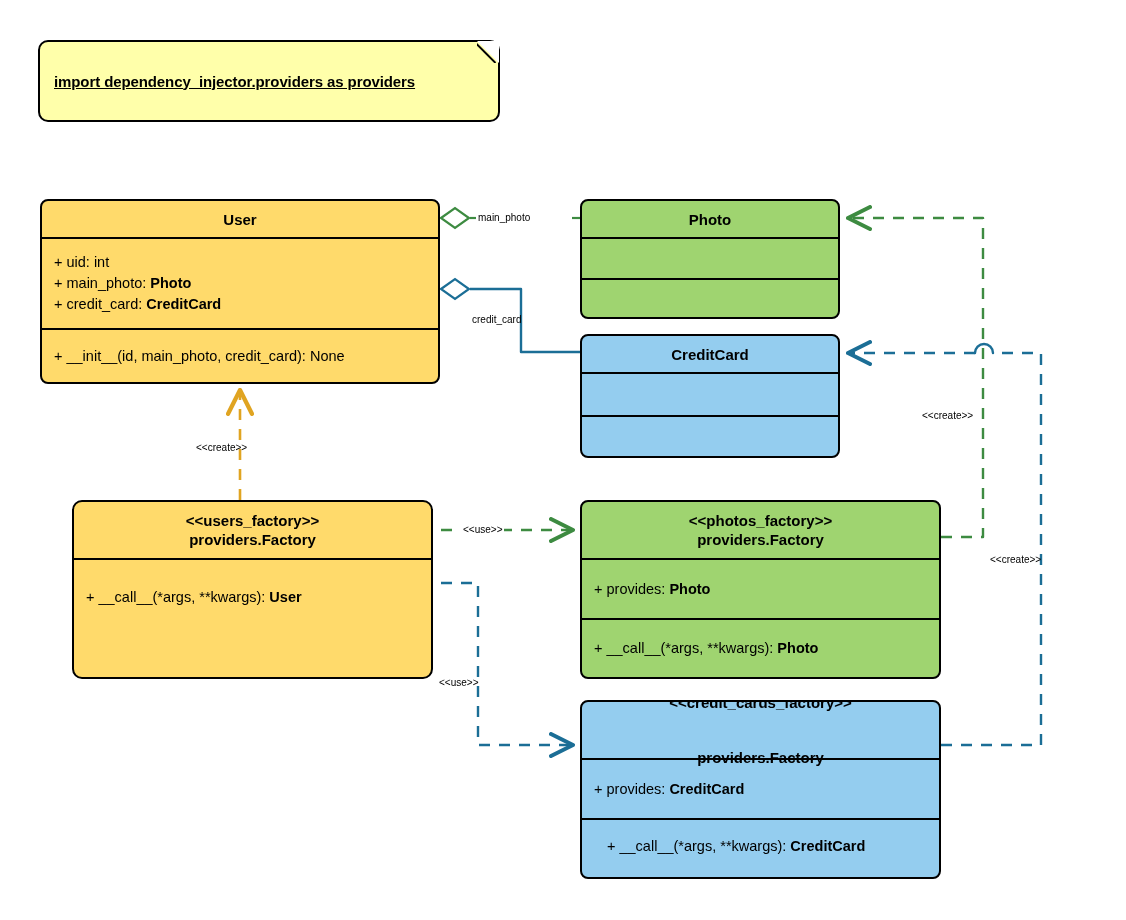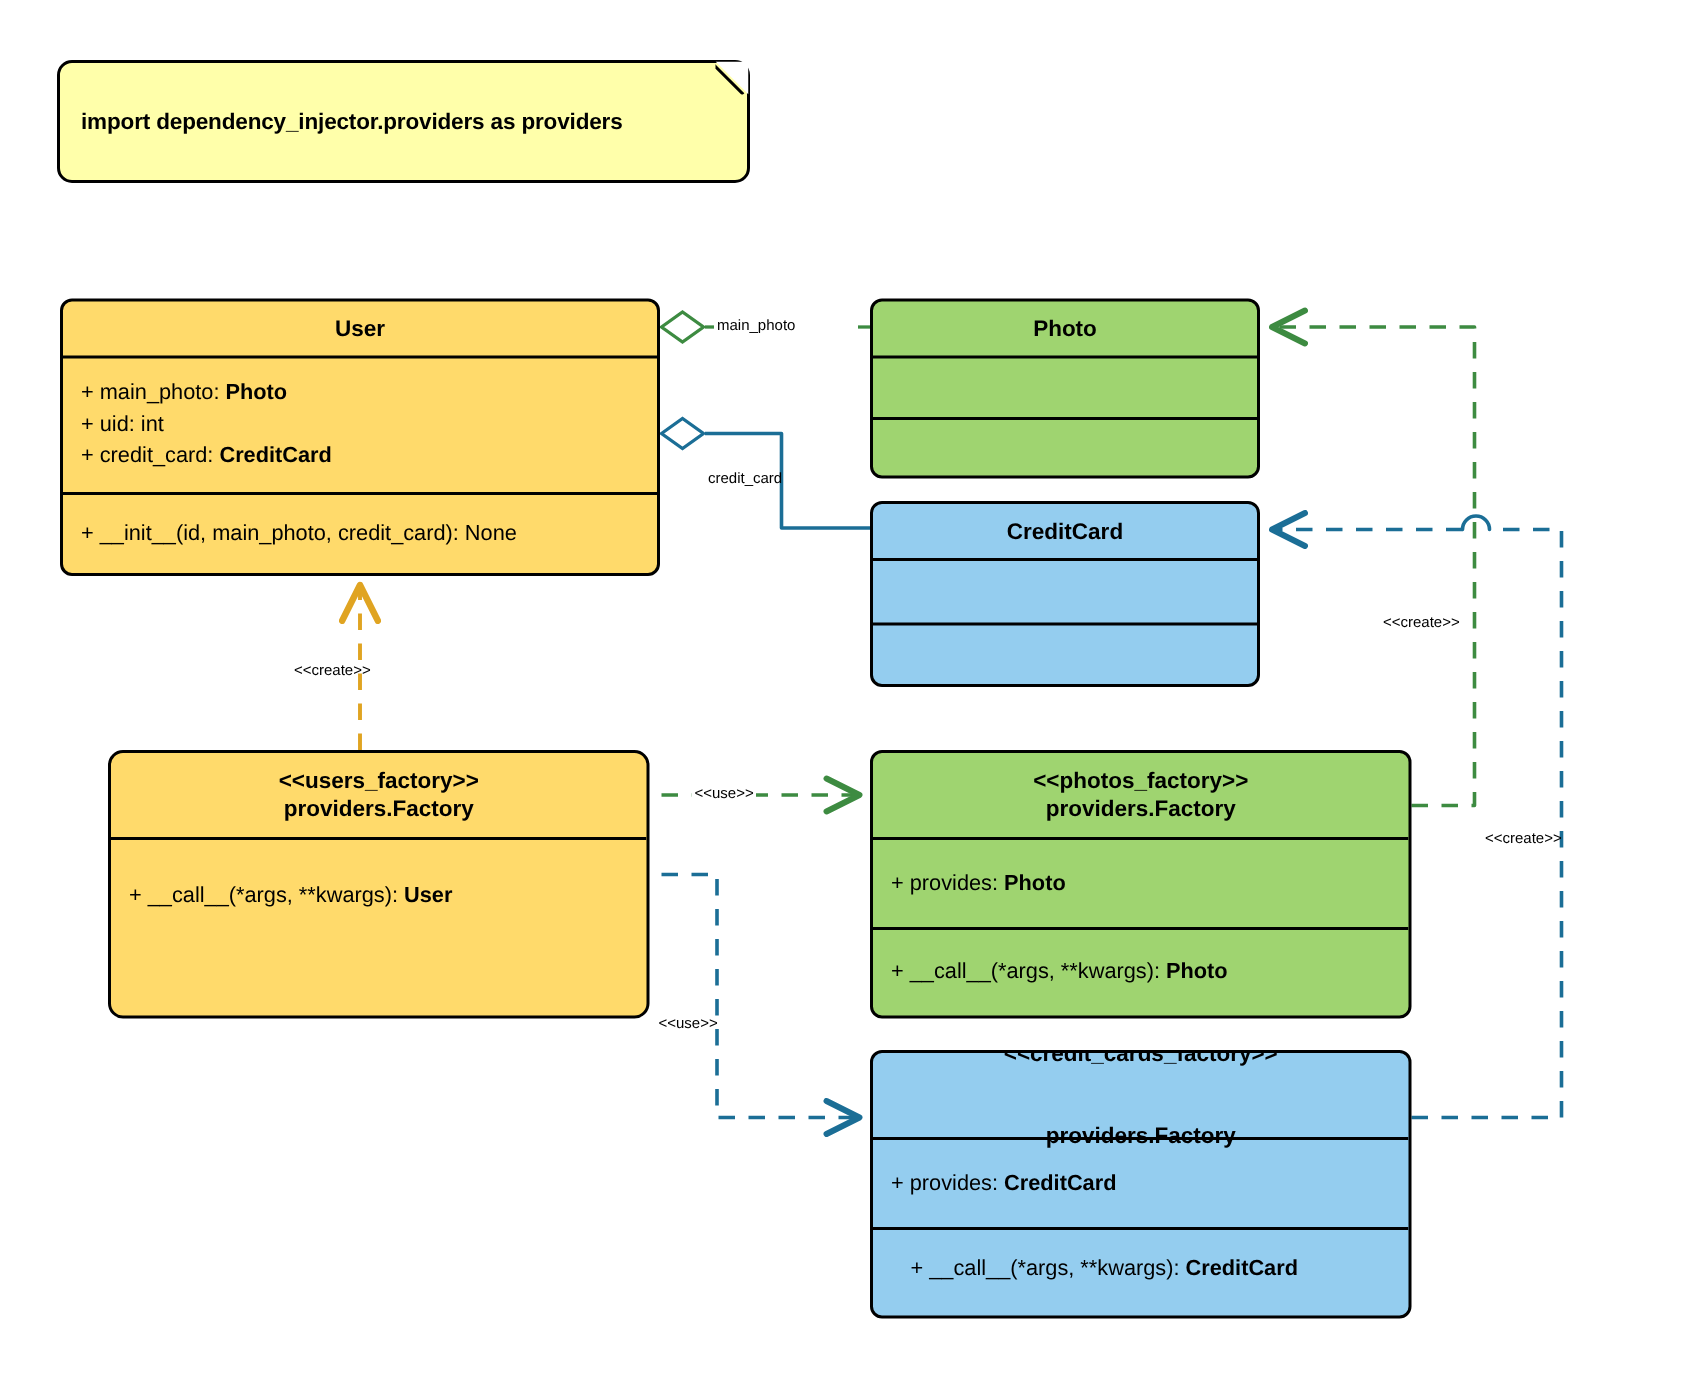--- a/index.html
+++ b/index.html
@@ -177,32 +177,32 @@
       <path d="M 941 537 L 983 537 L 983 218 L 848 218" fill="none" stroke="#3d8b41" stroke-width="2.4" stroke-dasharray="11 9" stroke-linejoin="round" marker-end="url(#arrow-green)"></path>
     </g>
 
     <g>
       <path d="M 941 745 L 1041 745 L 1041 353 L 993 353" fill="none" stroke="#1b6e96" stroke-width="2.4" stroke-dasharray="11 9" stroke-linejoin="round"></path>
       <path d="M 993 353 A 8 8 0 0 0 975 353" fill="none" stroke="#1b6e96" stroke-width="2.4" stroke-linecap="round"></path>
       <path d="M 975 353 L 848 353" fill="none" stroke="#1b6e96" stroke-width="2.4" stroke-dasharray="11 9" marker-end="url(#arrow-blue)"></path>
     </g>
   </svg>
 
-  <div class="note" style="left:38px; top:40px; width:462px; height:82px;">
+  <div class="note" style="left:38px; top:40px; width:462px; height:82px;text-decoration:underline;">
     <span class="fold"></span>
     <span>import dependency_injector.providers as providers</span>
   </div>
 
   <div class="cls fill-yellow" style="left:40px; top:199px; width:400px; height:185px;">
     <div class="compartment title" style="height:38px;">
       <span class="tname">User</span>
     </div>
     <div class="compartment members" style="height:91px;">
+      <div class="row"><span>+ uid: int</span></div>
       <div class="row">+ main_photo: <b>Photo</b></div>
-      <div class="row"><span>+ uid: int</span></div>
       <div class="row">+ credit_card: <b>CreditCard</b></div>
     </div>
     <div class="compartment members" style="height:52px;">
       <div class="row"><span>+ __init__(id, main_photo, credit_card): None</span></div>
     </div>
   </div>
 
   <div class="cls fill-green" style="left:580px; top:199px; width:260px; height:120px;">
     <div class="compartment title" style="height:38px;">
       <span class="tname">Photo</span>

